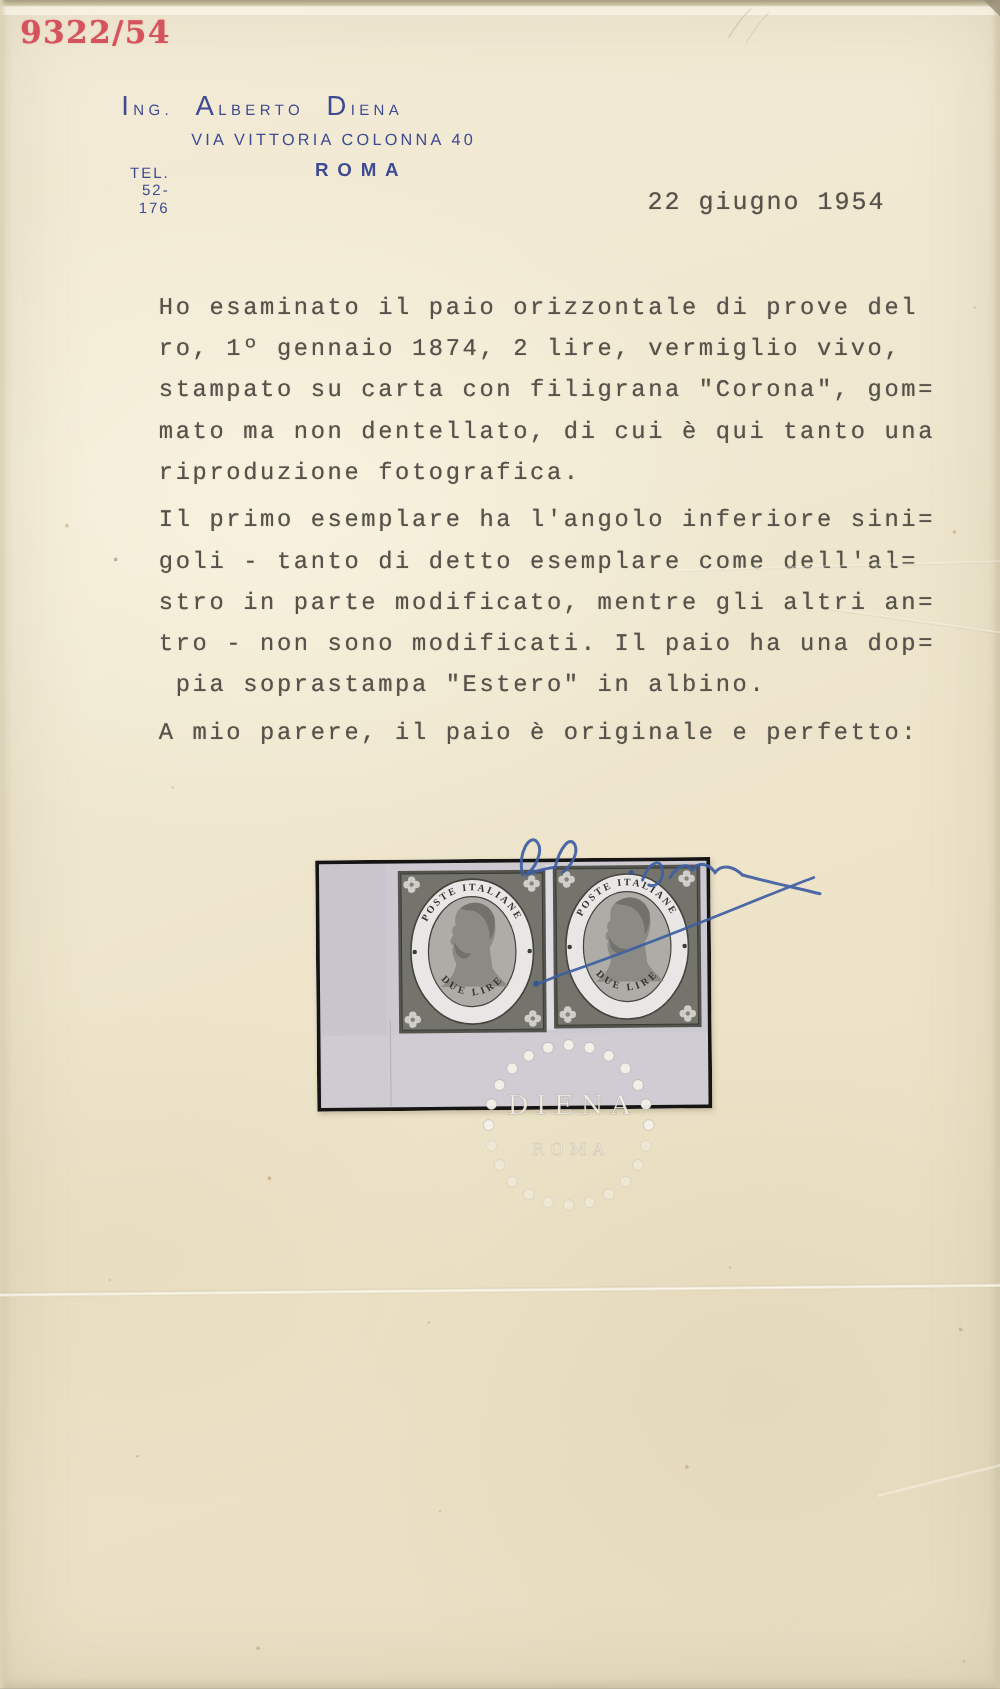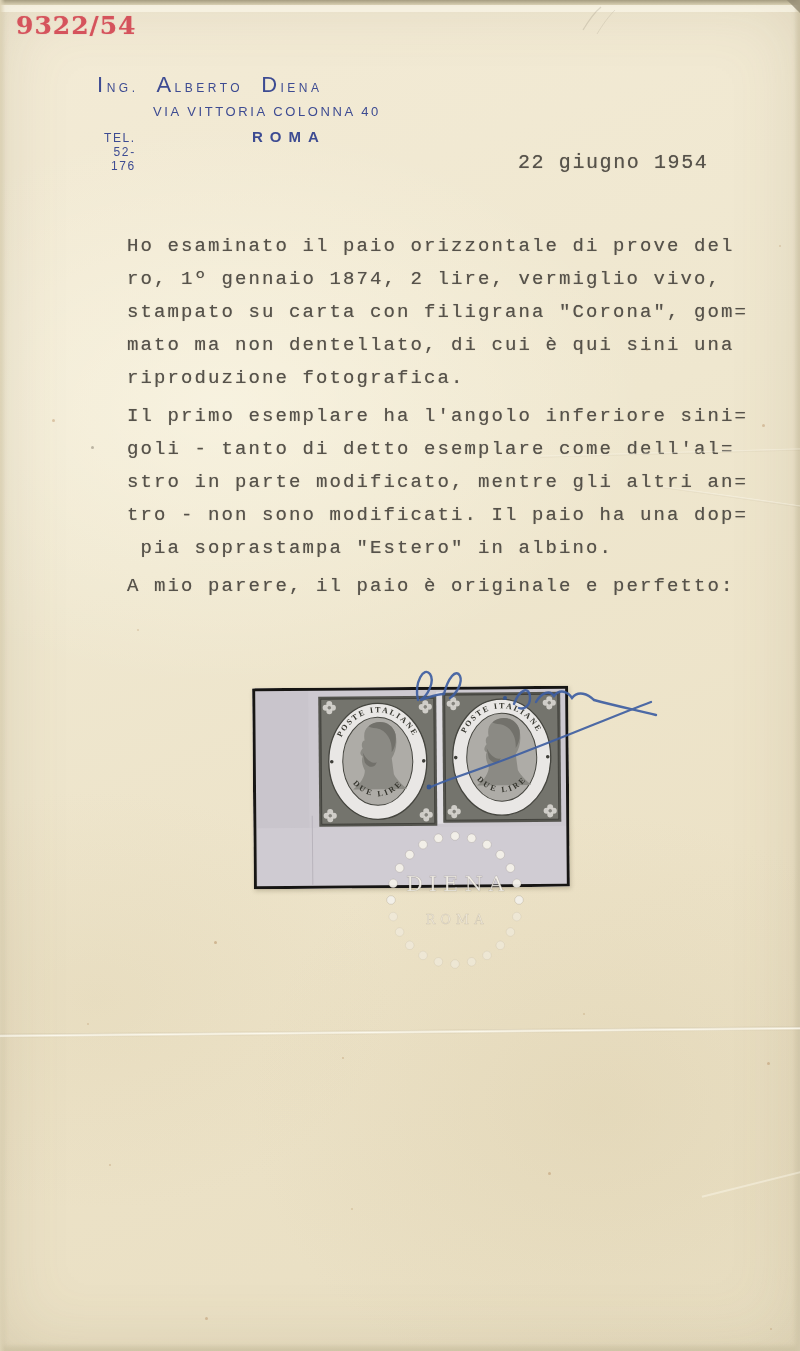--- a/index.html
+++ b/index.html
@@ -96,21 +96,21 @@
     <div class="lh-city">ROMA</div>
   </div>
 
   <div class="tw date-line">22 giugno 1954</div>
 
   <div class="tw body-text">
     <div class="para">
       <div class="tline">Ho esaminato il paio orizzontale di prove del</div>
       <div class="tline">ro, 1º gennaio 1874, 2 lire, vermiglio vivo,</div>
       <div class="tline">stampato su carta con filigrana "Corona", gom=</div>
-      <div class="tline">mato ma non dentellato, di cui è qui sini una</div>
+      <div class="tline">mato ma non dentellato, di cui è qui tanto una</div>
       <div class="tline">riproduzione fotografica.</div>
     </div>
     <div class="para">
       <div class="tline">Il primo esemplare ha l'angolo inferiore sini=</div>
       <div class="tline">goli - tanto di detto esemplare come dell'al=</div>
       <div class="tline">stro in parte modificato, mentre gli altri an=</div>
       <div class="tline">tro - non sono modificati. Il paio ha una dop=</div>
       <div class="tline"> pia soprastampa "Estero" in albino.</div>
     </div>
     <div class="para">

